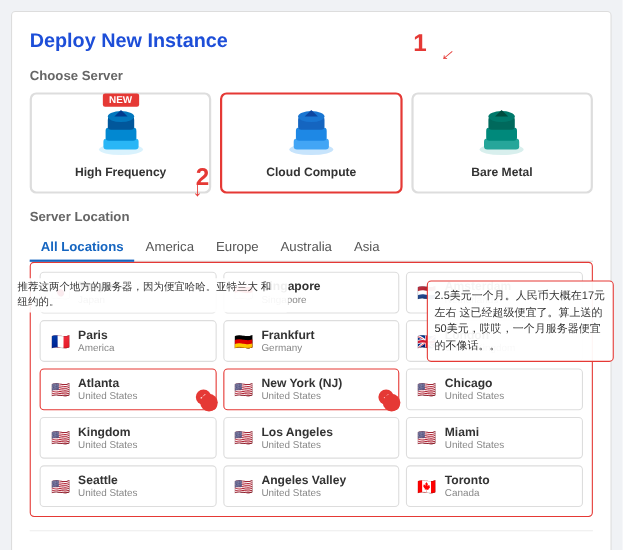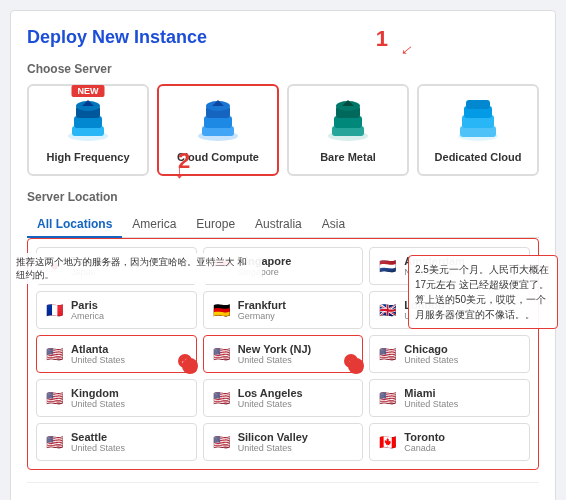--- a/index.html
+++ b/index.html
@@ -175,21 +175,21 @@
       justify-content: space-between;
       margin-top: 12px;
       padding-top: 8px;
       border-top: 1px solid #eee;
     }
     
     .annotation-bubble {
       position: absolute;
       right: 8px;
       top: 255px;
-      width: 150px;
+      width: 170px;
       background: rgba(255,255,255,0.95);
       border: 1px solid #e53935;
       border-radius: 4px;
       padding: 6px;
       font-size: 10px;
       color: #333;
       line-height: 1.5;
     }
     
     .annotation-left {
@@ -259,32 +259,20 @@
           <rect x="8" y="28" width="32" height="10" rx="3" fill="#26a69a"></rect>
           <rect x="10" y="18" width="28" height="12" rx="3" fill="#00897b"></rect>
           <rect x="12" y="8" width="24" height="12" rx="3" fill="#00695c"></rect>
           <ellipse cx="24" cy="8" rx="12" ry="5" fill="#00796b"></ellipse>
           <polygon points="24,2 30,8 18,8" fill="#004d40"></polygon>
         </svg>
       </div>
       <div class="card-label">Bare Metal</div>
     </div>
 
-    <div class="server-type-card">
-      <div class="card-icon">
-        <svg width="48" height="44" viewBox="0 0 48 44">
-          <ellipse cx="24" cy="38" rx="20" ry="5" fill="#b3e5fc" opacity="0.4"></ellipse>
-          <rect x="6" y="28" width="36" height="11" rx="3" fill="#4fc3f7"></rect>
-          <rect x="8" y="17" width="32" height="13" rx="3" fill="#29b6f6"></rect>
-          <rect x="10" y="8" width="28" height="12" rx="3" fill="#039be5"></rect>
-          <rect x="12" y="2" width="24" height="9" rx="3" fill="#0288d1"></rect>
-        </svg>
-      </div>
-      <div class="card-label">Dedicated Cloud</div>
-    </div>
   </div>
 
   <div class="section-label">Server Location</div>
 
   <div class="location-tabs">
     <div class="location-tab active">All Locations</div>
     <div class="location-tab">America</div>
     <div class="location-tab">Europe</div>
     <div class="location-tab">Australia</div>
     <div class="location-tab">Asia</div>
@@ -394,21 +382,21 @@
       <div class="location-flag">🇺🇸</div>
       <div class="location-info">
         <div class="city">Seattle</div>
         <div class="country">United States</div>
       </div>
     </div>
 
     <div class="location-card">
       <div class="location-flag">🇺🇸</div>
       <div class="location-info">
-        <div class="city">Silicon Valley</div>
+        <div class="city">Angeles Valley</div>
         <div class="country">United States</div>
       </div>
     </div>
 
     <div class="location-card">
       <div class="location-flag">🇨🇦</div>
       <div class="location-info">
         <div class="city">Toronto</div>
         <div class="country">Canada</div>
       </div>

